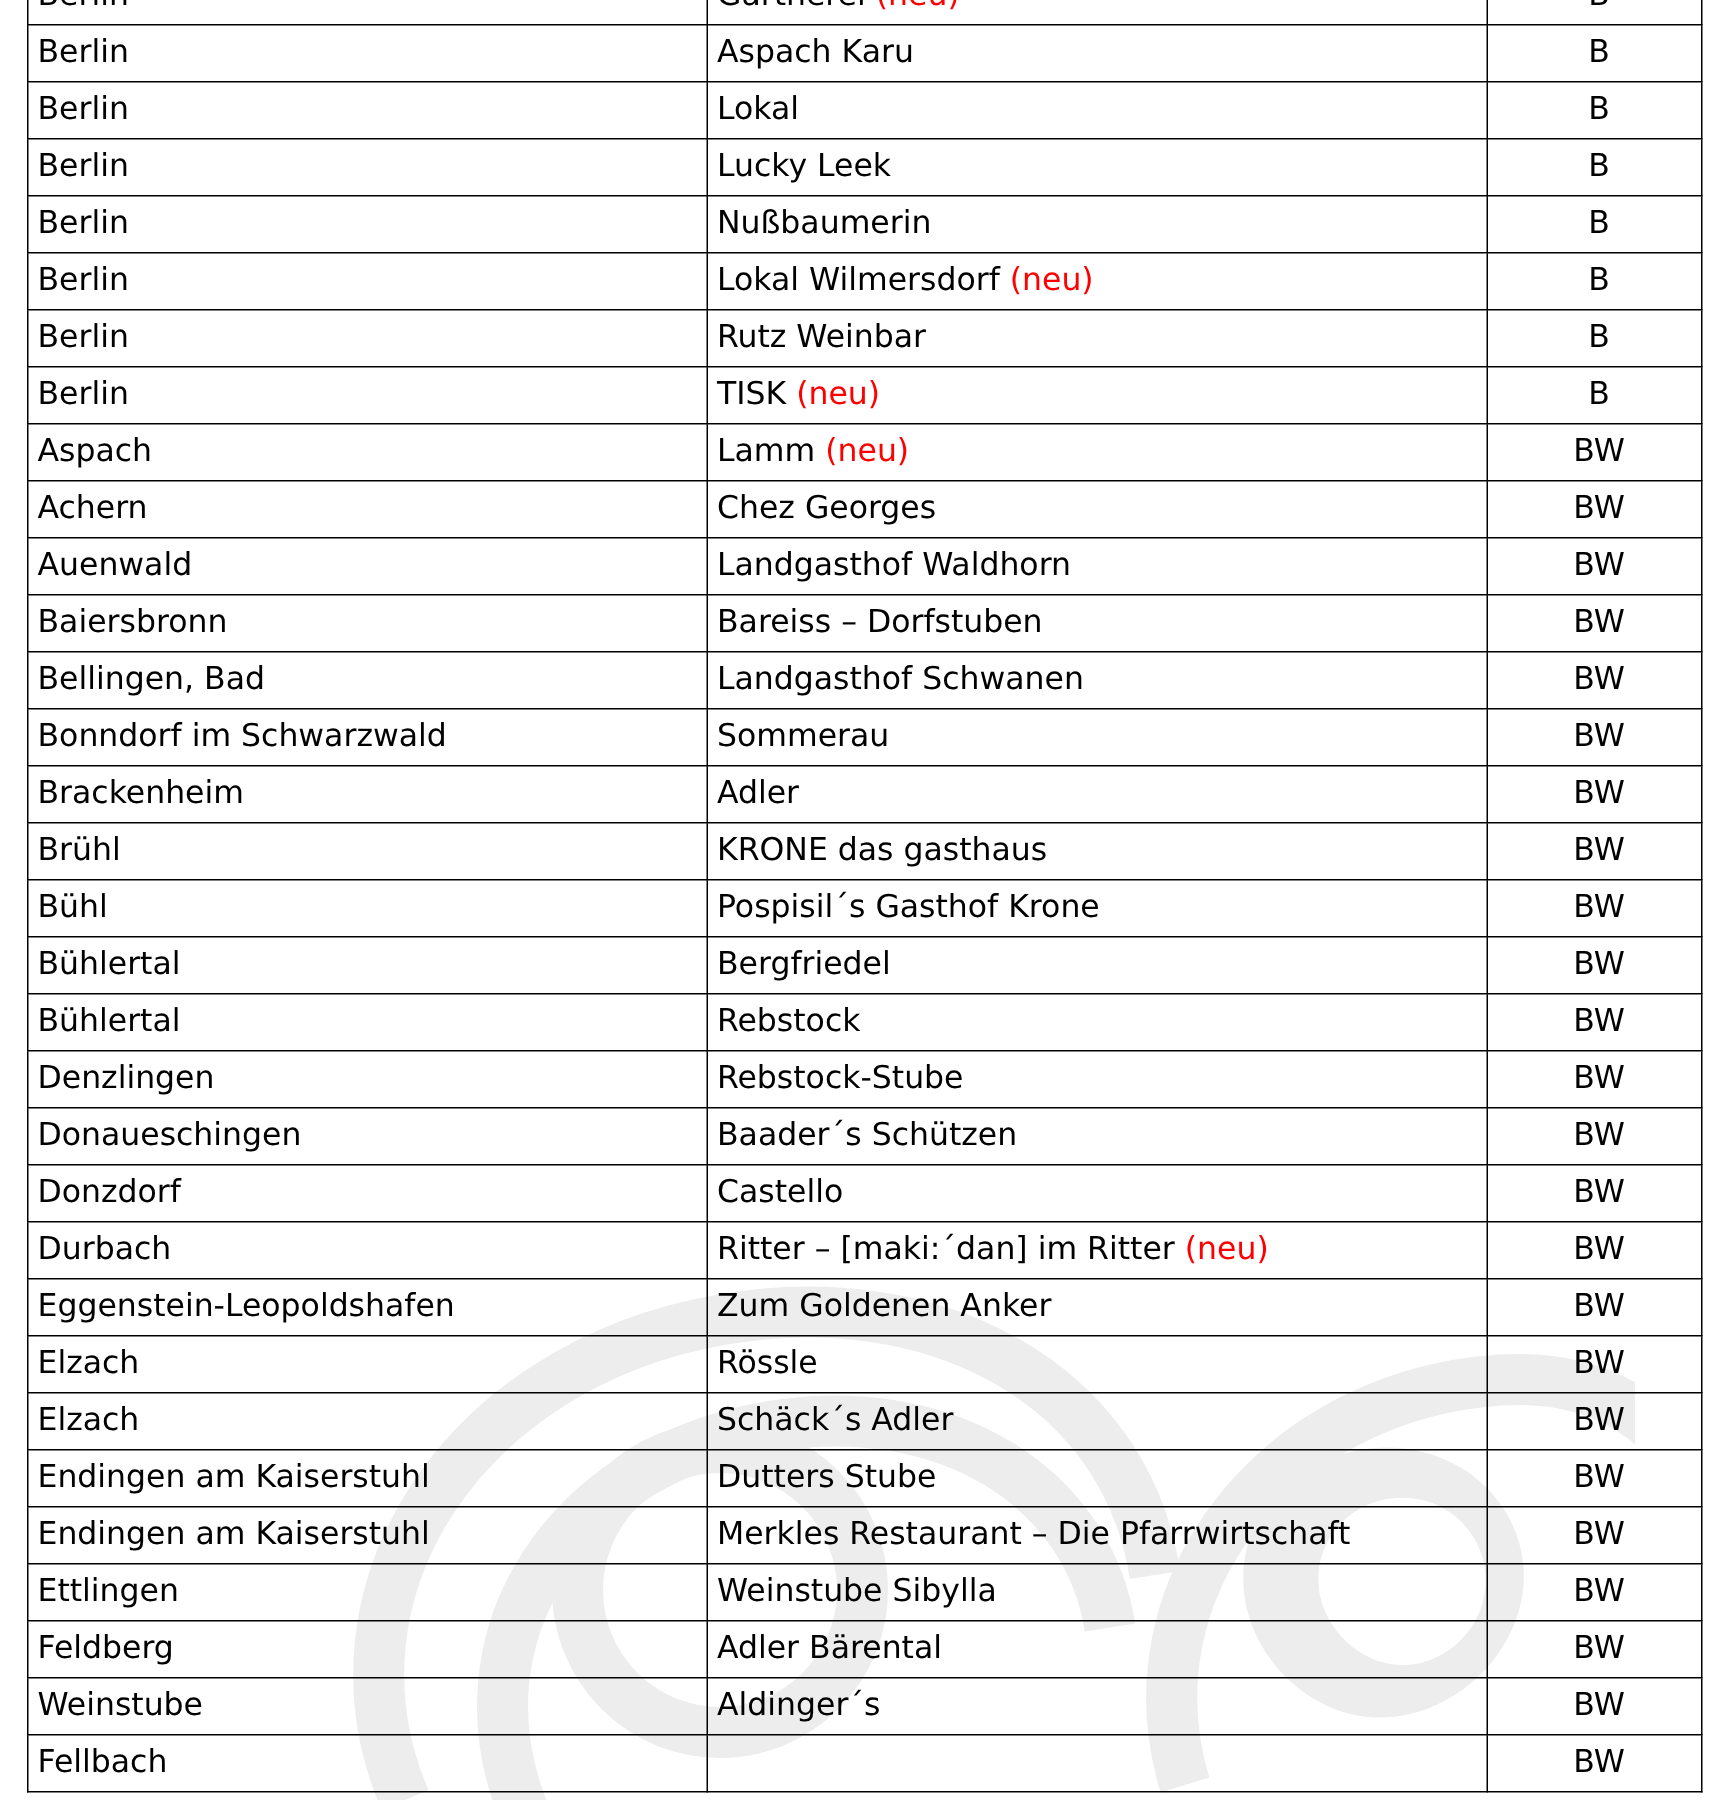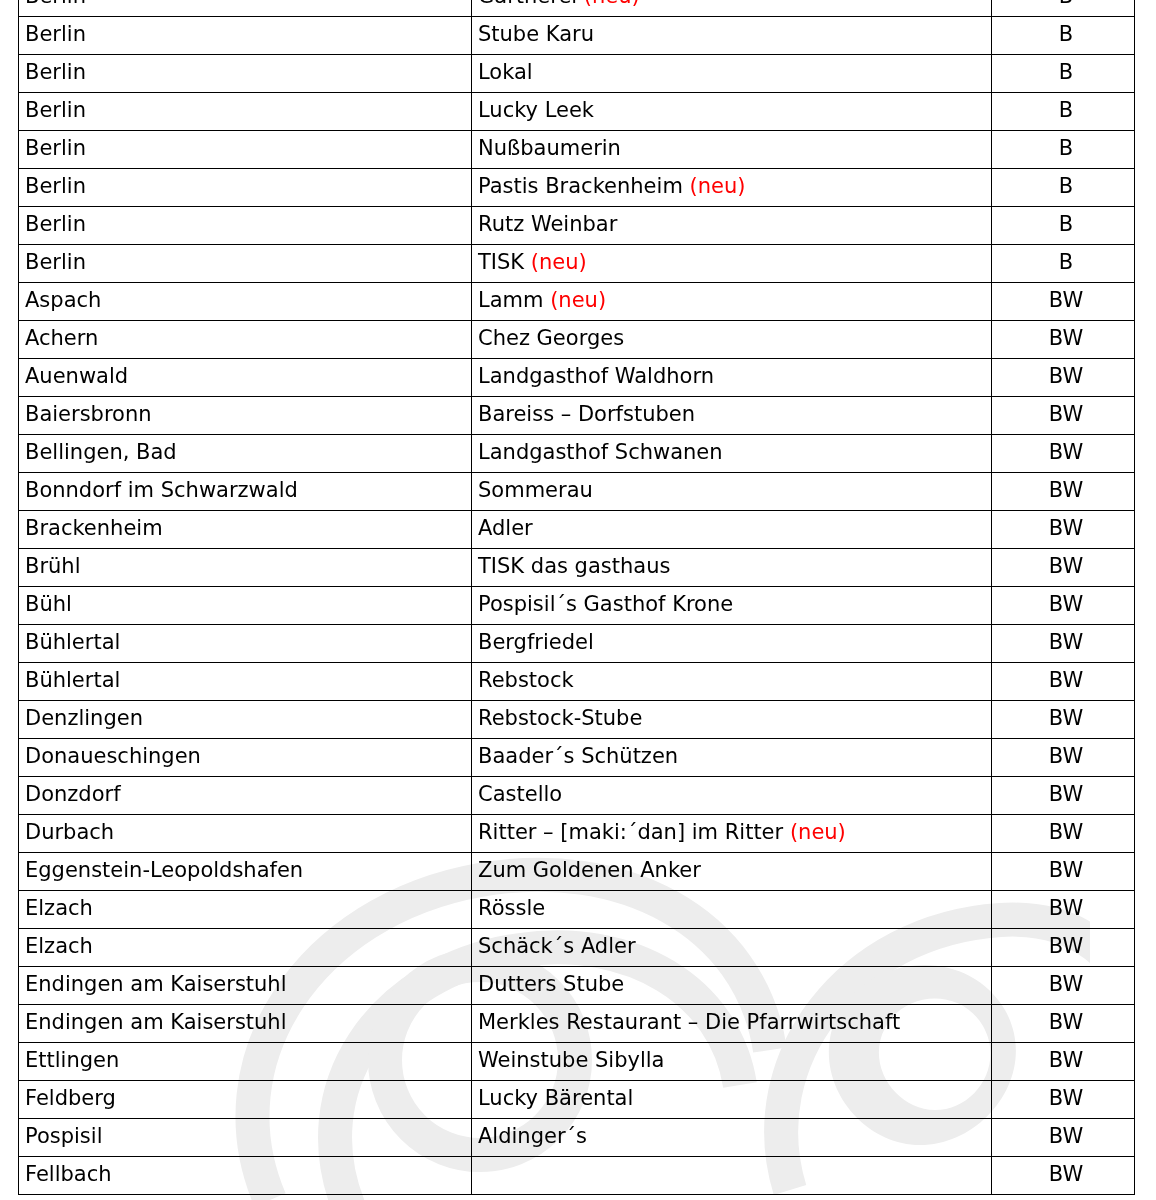--- a/index.html
+++ b/index.html
@@ -92,41 +92,41 @@
       <col class="c-state">
     </colgroup>
     <tbody>
         <tr>
           <td class="city-cell">Berlin</td>
           <td class="name-cell"><span>Gärtnerei</span> <span class="neu">(neu)</span></td>
           <td class="state-cell">B</td>
         </tr>
         <tr>
           <td class="city-cell">Berlin</td>
-          <td class="name-cell"><span>Stube Karu</span></td>
+          <td class="name-cell"><span>Aspach Karu</span></td>
           <td class="state-cell">B</td>
         </tr>
         <tr>
           <td class="city-cell">Berlin</td>
           <td class="name-cell"><span>Lokal</span></td>
           <td class="state-cell">B</td>
         </tr>
         <tr>
           <td class="city-cell">Berlin</td>
           <td class="name-cell"><span>Lucky Leek</span></td>
           <td class="state-cell">B</td>
         </tr>
         <tr>
           <td class="city-cell">Berlin</td>
           <td class="name-cell"><span>Nußbaumerin</span></td>
           <td class="state-cell">B</td>
         </tr>
         <tr>
           <td class="city-cell">Berlin</td>
-          <td class="name-cell"><span>Pastis Brackenheim</span> <span class="neu">(neu)</span></td>
+          <td class="name-cell"><span>Lokal Wilmersdorf</span> <span class="neu">(neu)</span></td>
           <td class="state-cell">B</td>
         </tr>
         <tr>
           <td class="city-cell">Berlin</td>
           <td class="name-cell"><span>Rutz Weinbar</span></td>
           <td class="state-cell">B</td>
         </tr>
         <tr>
           <td class="city-cell">Berlin</td>
           <td class="name-cell"><span>TISK</span> <span class="neu">(neu)</span></td>
@@ -162,21 +162,21 @@
           <td class="name-cell"><span>Sommerau</span></td>
           <td class="state-cell">BW</td>
         </tr>
         <tr>
           <td class="city-cell">Brackenheim</td>
           <td class="name-cell"><span>Adler</span></td>
           <td class="state-cell">BW</td>
         </tr>
         <tr>
           <td class="city-cell">Brühl</td>
-          <td class="name-cell"><span>TISK das gasthaus</span></td>
+          <td class="name-cell"><span>KRONE das gasthaus</span></td>
           <td class="state-cell">BW</td>
         </tr>
         <tr>
           <td class="city-cell">Bühl</td>
           <td class="name-cell"><span>Pospisil´s Gasthof Krone</span></td>
           <td class="state-cell">BW</td>
         </tr>
         <tr>
           <td class="city-cell">Bühlertal</td>
           <td class="name-cell"><span>Bergfriedel</span></td>
@@ -232,25 +232,25 @@
           <td class="name-cell"><span>Merkles Restaurant – Die Pfarrwirtschaft</span></td>
           <td class="state-cell">BW</td>
         </tr>
         <tr>
           <td class="city-cell">Ettlingen</td>
           <td class="name-cell"><span>Weinstube Sibylla</span></td>
           <td class="state-cell">BW</td>
         </tr>
         <tr>
           <td class="city-cell">Feldberg</td>
-          <td class="name-cell"><span>Lucky Bärental</span></td>
-          <td class="state-cell">BW</td>
-        </tr>
-        <tr>
-          <td class="city-cell">Pospisil</td>
+          <td class="name-cell"><span>Adler Bärental</span></td>
+          <td class="state-cell">BW</td>
+        </tr>
+        <tr>
+          <td class="city-cell">Weinstube</td>
           <td class="name-cell"><span>Aldinger´s</span></td>
           <td class="state-cell">BW</td>
         </tr>
         <tr>
           <td class="city-cell">Fellbach</td>
           <td class="name-cell"></td>
           <td class="state-cell">BW</td>
         </tr>
       </tbody>
   </table>

